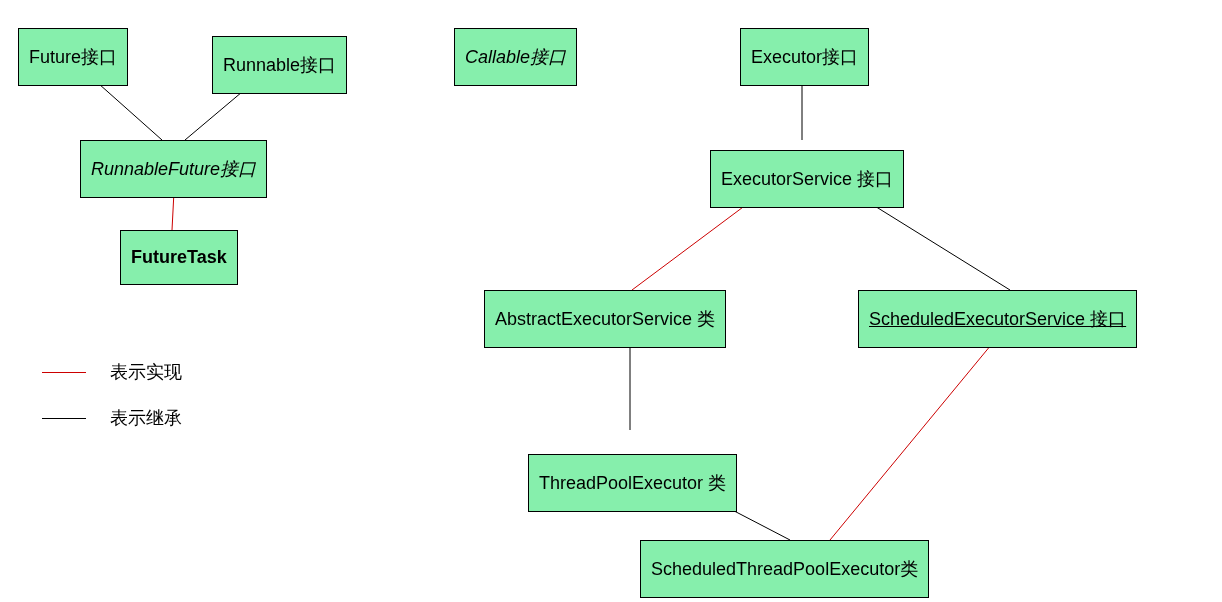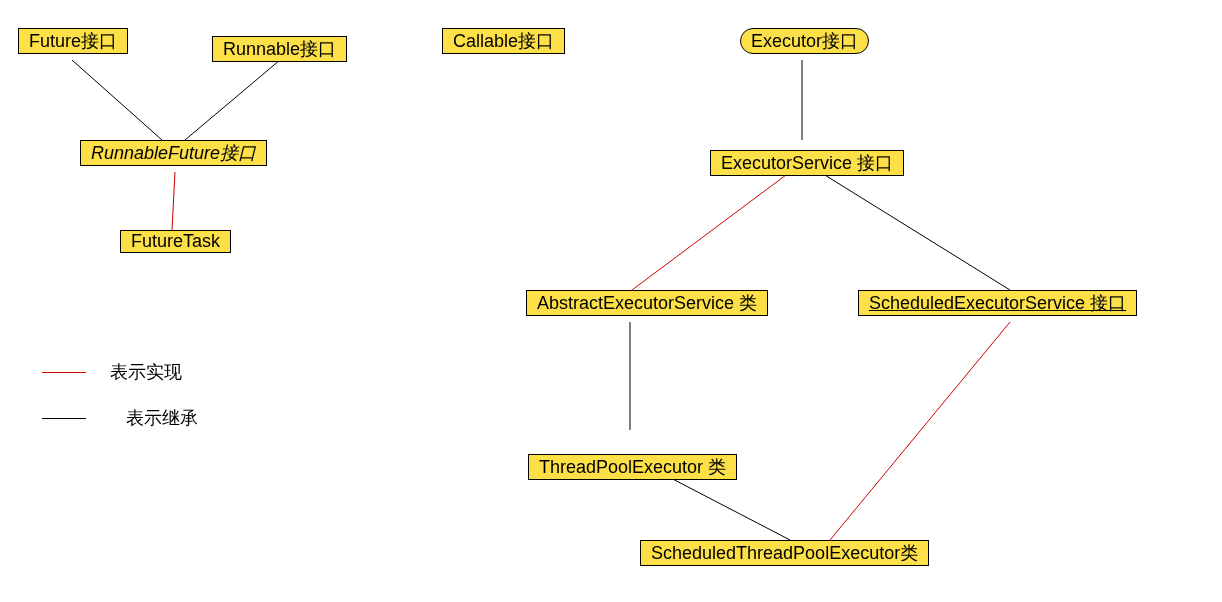--- a/index.html
+++ b/index.html
@@ -10,22 +10,22 @@
     background: #ffffff;
     font-family: "Microsoft YaHei", "SimSun", Arial, sans-serif;
     font-size: 18px;
     color: #000;
     position: relative;
     overflow: hidden;
   }
   .node {
     position: absolute;
     border: 1px solid #000;
-    background: #fde047;
-    padding: 0 10px;
+    background: #86efac;
+    padding: 16px 10px;
     white-space: nowrap;
     text-align: center;
     box-sizing: border-box;
   }
   .legend-line {
     position: absolute;
     height: 0;
     border-top: 1px solid;
     width: 44px;
   }
@@ -60,32 +60,32 @@
 
   <line x1="630" y1="322" x2="630" y2="430" stroke="#000" stroke-width="1"></line>
 
   <line x1="640" y1="462" x2="790" y2="540" stroke="#000" stroke-width="1"></line>
 
   <line x1="1010" y1="322" x2="830" y2="540" stroke="#cc0000" stroke-width="1"></line>
 </svg>
 
 <div class="node" style="left:18px;  top:28px;">Future接口</div>
 <div class="node" style="left:212px; top:28px;margin-top:8px;">Runnable接口</div>
-<div class="node" style="left:442px; top:28px;">Callable接口</div>
-<div class="node" style="left:740px; top:28px;border-radius:13px;">Executor接口</div>
+<div class="node" style="left:454px; top:28px;font-style:italic;">Callable接口</div>
+<div class="node" style="left:740px; top:28px;">Executor接口</div>
 
 <div class="node" style="left:80px;  top:140px;font-style:italic;">RunnableFuture接口</div>
 <div class="node" style="left:710px; top:150px;">ExecutorService 接口</div>
 
-<div class="node" style="left:120px; top:230px;">FutureTask</div>
+<div class="node" style="left:120px; top:230px;font-weight:bold;">FutureTask</div>
 
-<div class="node" style="left:526px; top:290px;">AbstractExecutorService 类</div>
+<div class="node" style="left:484px; top:290px;">AbstractExecutorService 类</div>
 <div class="node" style="left:858px; top:290px;text-decoration:underline;">ScheduledExecutorService 接口</div>
 
 <div class="node" style="left:528px; top:454px;">ThreadPoolExecutor 类</div>
 
 <div class="node" style="left:640px; top:540px;">ScheduledThreadPoolExecutor类</div>
 
 <div class="legend-line" style="left:42px; top:372px; border-color:#cc0000;"></div>
 <div class="legend-label" style="left:110px; top:360px;">表示实现</div>
 
 <div class="legend-line" style="left:42px; top:418px; border-color:#000;"></div>
-<div class="legend-label" style="left:126px; top:406px;font-family:Liberation Serif, serif;">表示继承</div>
+<div class="legend-label" style="left:110px; top:406px;font-family:Liberation Serif, serif;">表示继承</div>
 
 </body></html>

